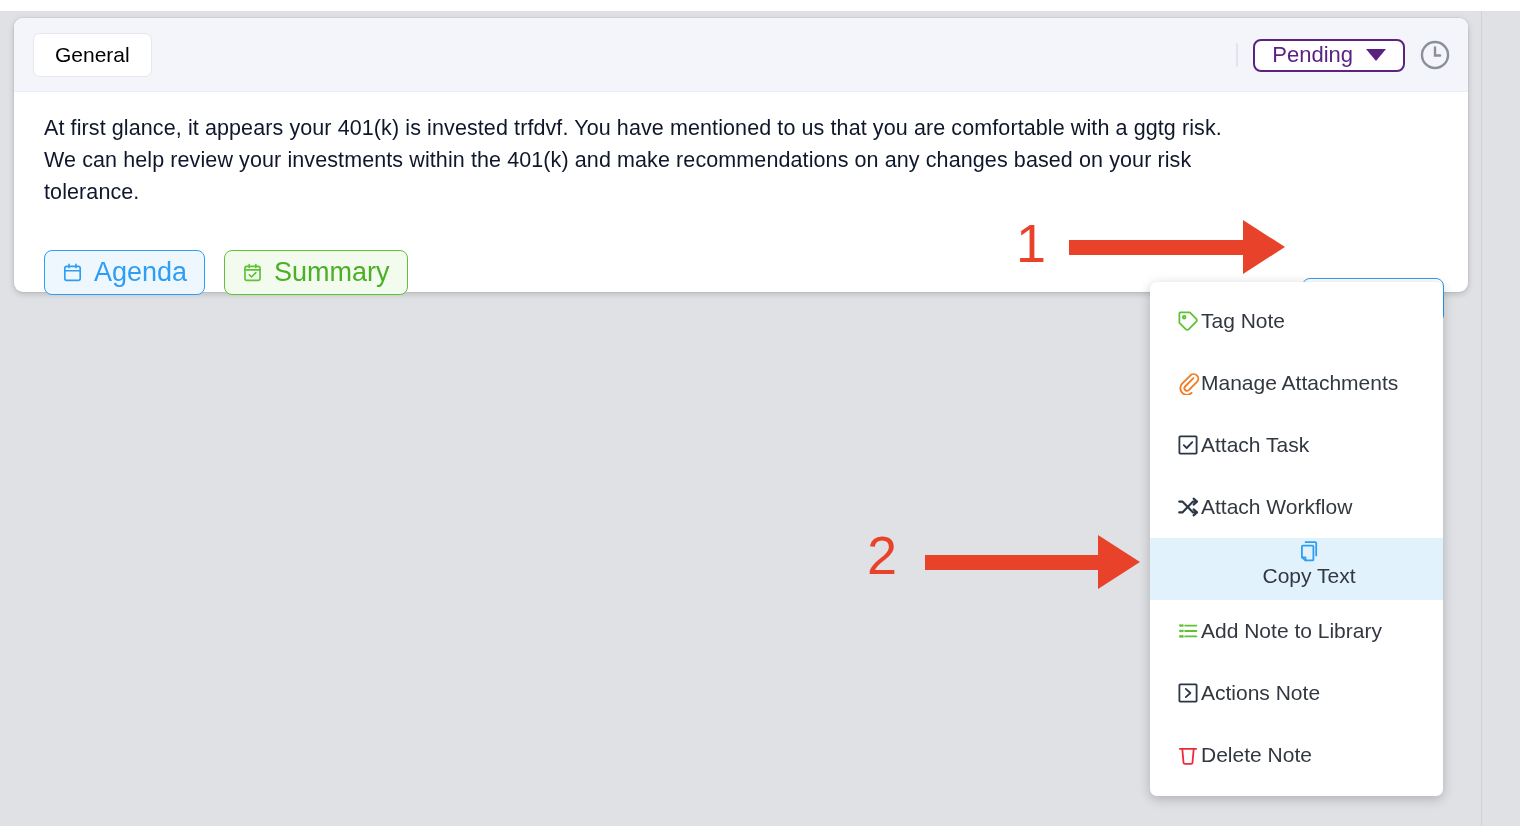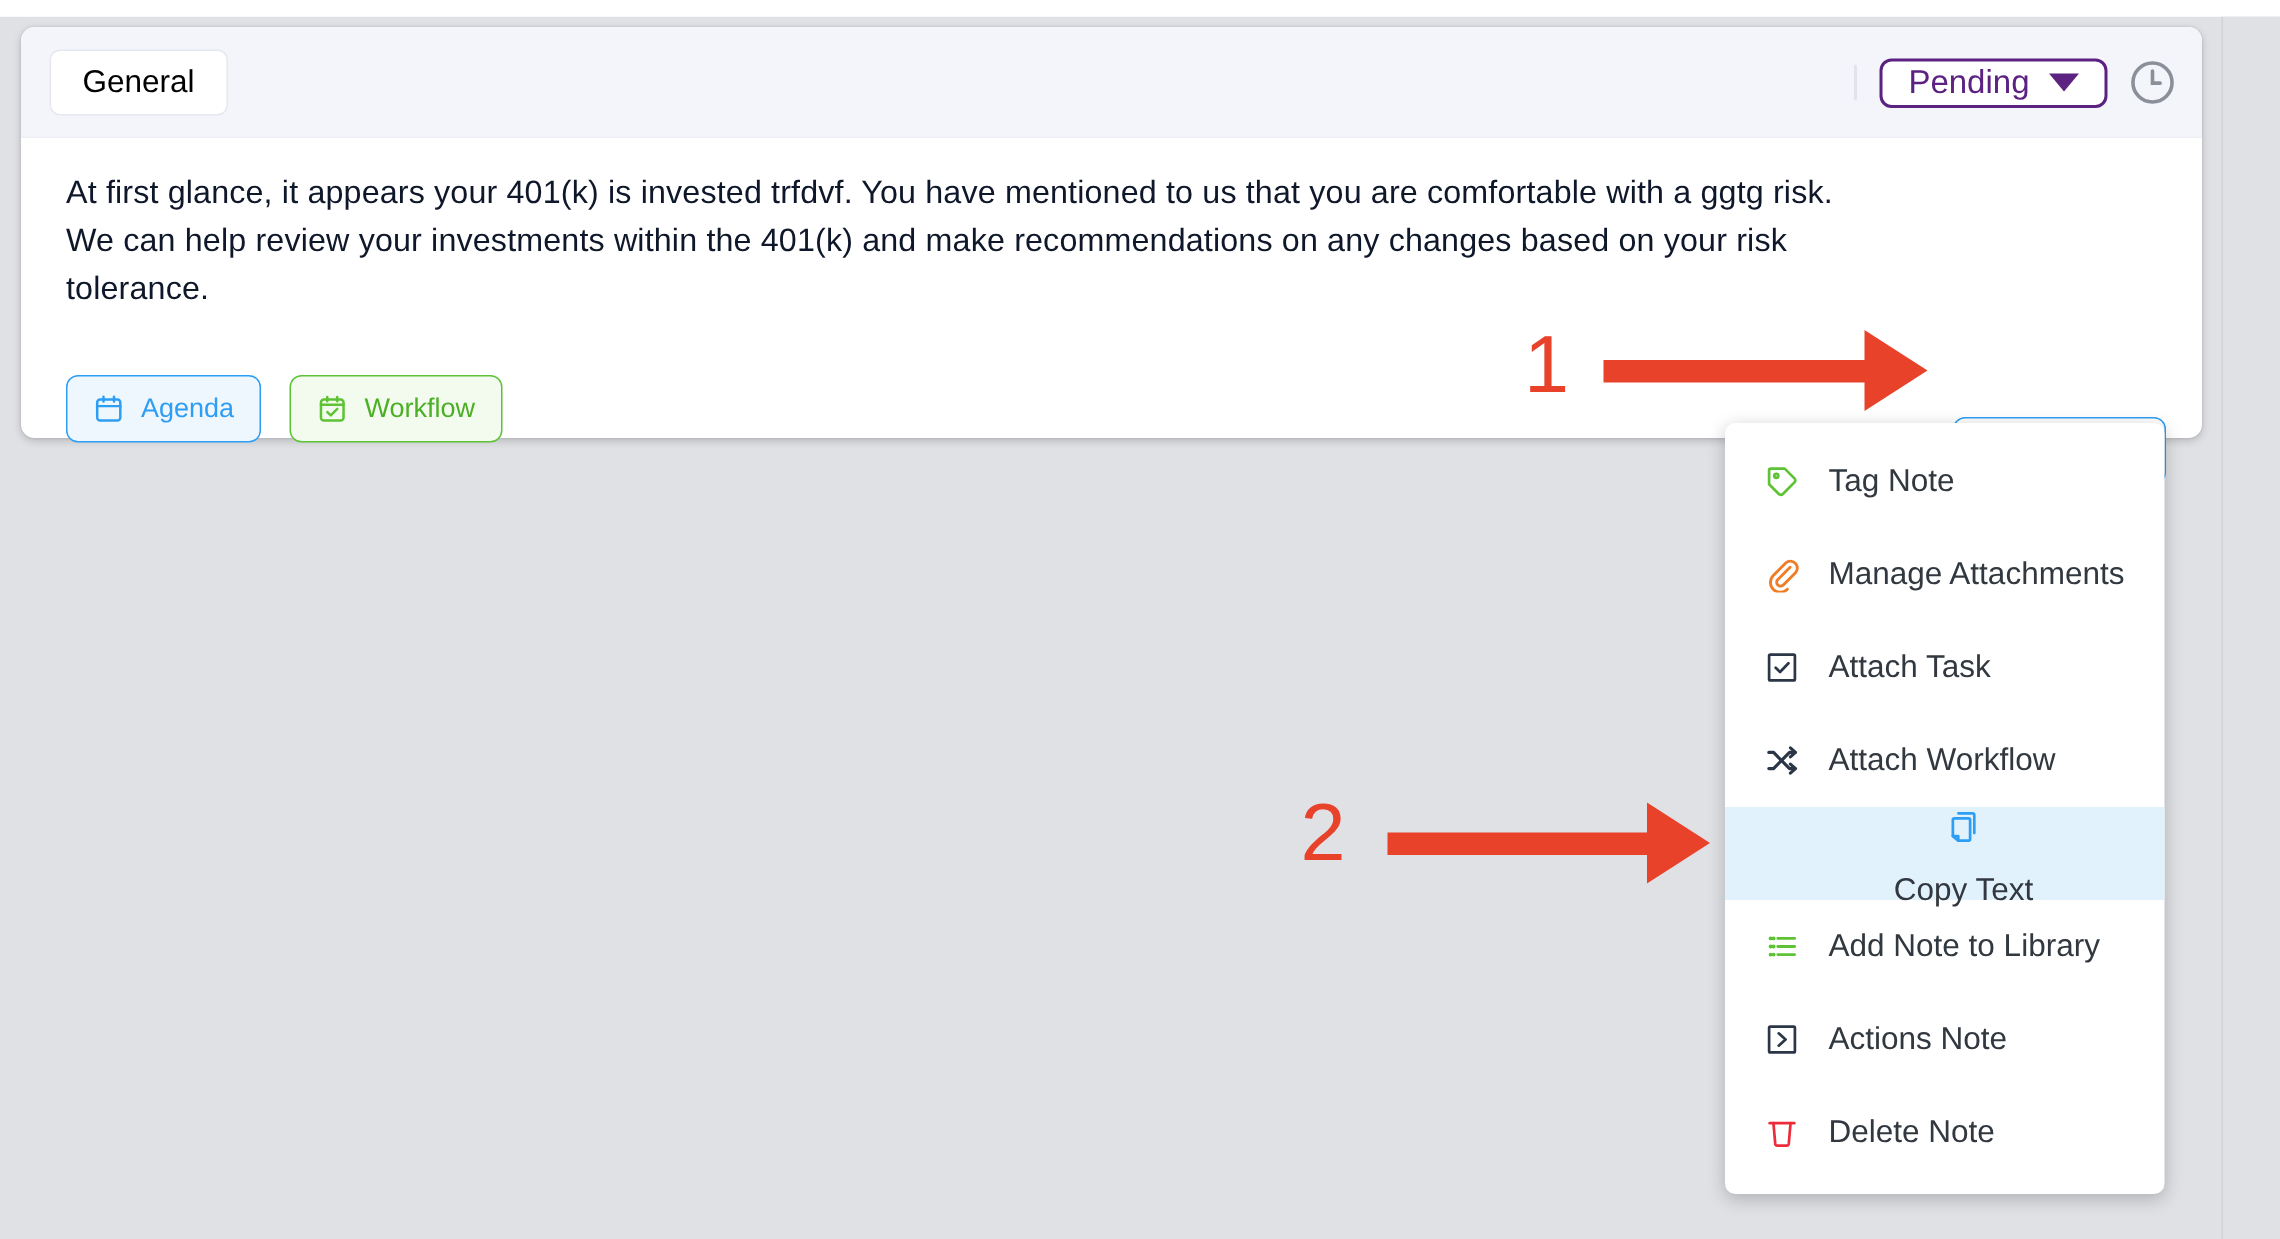--- a/index.html
+++ b/index.html
@@ -149,21 +149,21 @@
   }
 
   .tag-chip {
     height: 45px;
     padding: 0 17px;
     border-radius: 8px;
     border: 1.6px solid;
     display: flex;
     align-items: center;
     gap: 11px;
-    font-size: 18px;
+    font-size: 27px;
     cursor: pointer;
     white-space: nowrap;
     justify-content: flex-end;
   }
   .tag-chip svg { display: block; flex: none; }
 
   .chip-agenda   { border-color: #2e9ef4; background: #eff7fe; color: #2e9ef4; }
   .chip-summary  { border-color: #5ec235; background: #f2fbee; color: #4caf26; }
   .chip-todo     { border-color: #ec4256; background: #fdf0f2; color: #ec4256; }
 
@@ -210,21 +210,20 @@
     box-shadow: 0 3px 12px rgba(0,0,0,0.22);
     padding: 8px 0 10px 0;
     z-index: 6;
   }
 
   .menu-item {
     height: 62px;
     display: flex;
     align-items: center;
     padding-left: 25px;
-    gap: 18px;
     font-size: 21px;
     color: #32383f;
     cursor: pointer;
     white-space: nowrap;
   }
   .menu-item .mi-icon {
     width: 26px;
     height: 26px;
     flex: none;
     display: flex;
@@ -310,21 +309,21 @@
 
     <div class="tag-chip chip-summary">
       <span>
         <svg width="21" height="21" viewBox="0 0 24 24" fill="none" stroke="#5ec235" stroke-width="1.9" stroke-linecap="round" stroke-linejoin="round">
           <rect x="3.4" y="5" width="17.2" height="16" rx="2.2"></rect>
           <path d="M3.4 9 H20.6"></path>
           <path d="M8.2 3 V6.2 M15.8 3 V6.2"></path>
           <path d="M8.3 14.6 L10.9 17.1 L15.8 12.1"></path>
         </svg>
       </span>
-      <span>Workflow</span>
+      <span>Summary</span>
     </div>
 
   </div>
 
   <div class="actions-button">
     <span class="hamburger">
       <i></i>
         <i></i>
         <i></i>
     </span>

